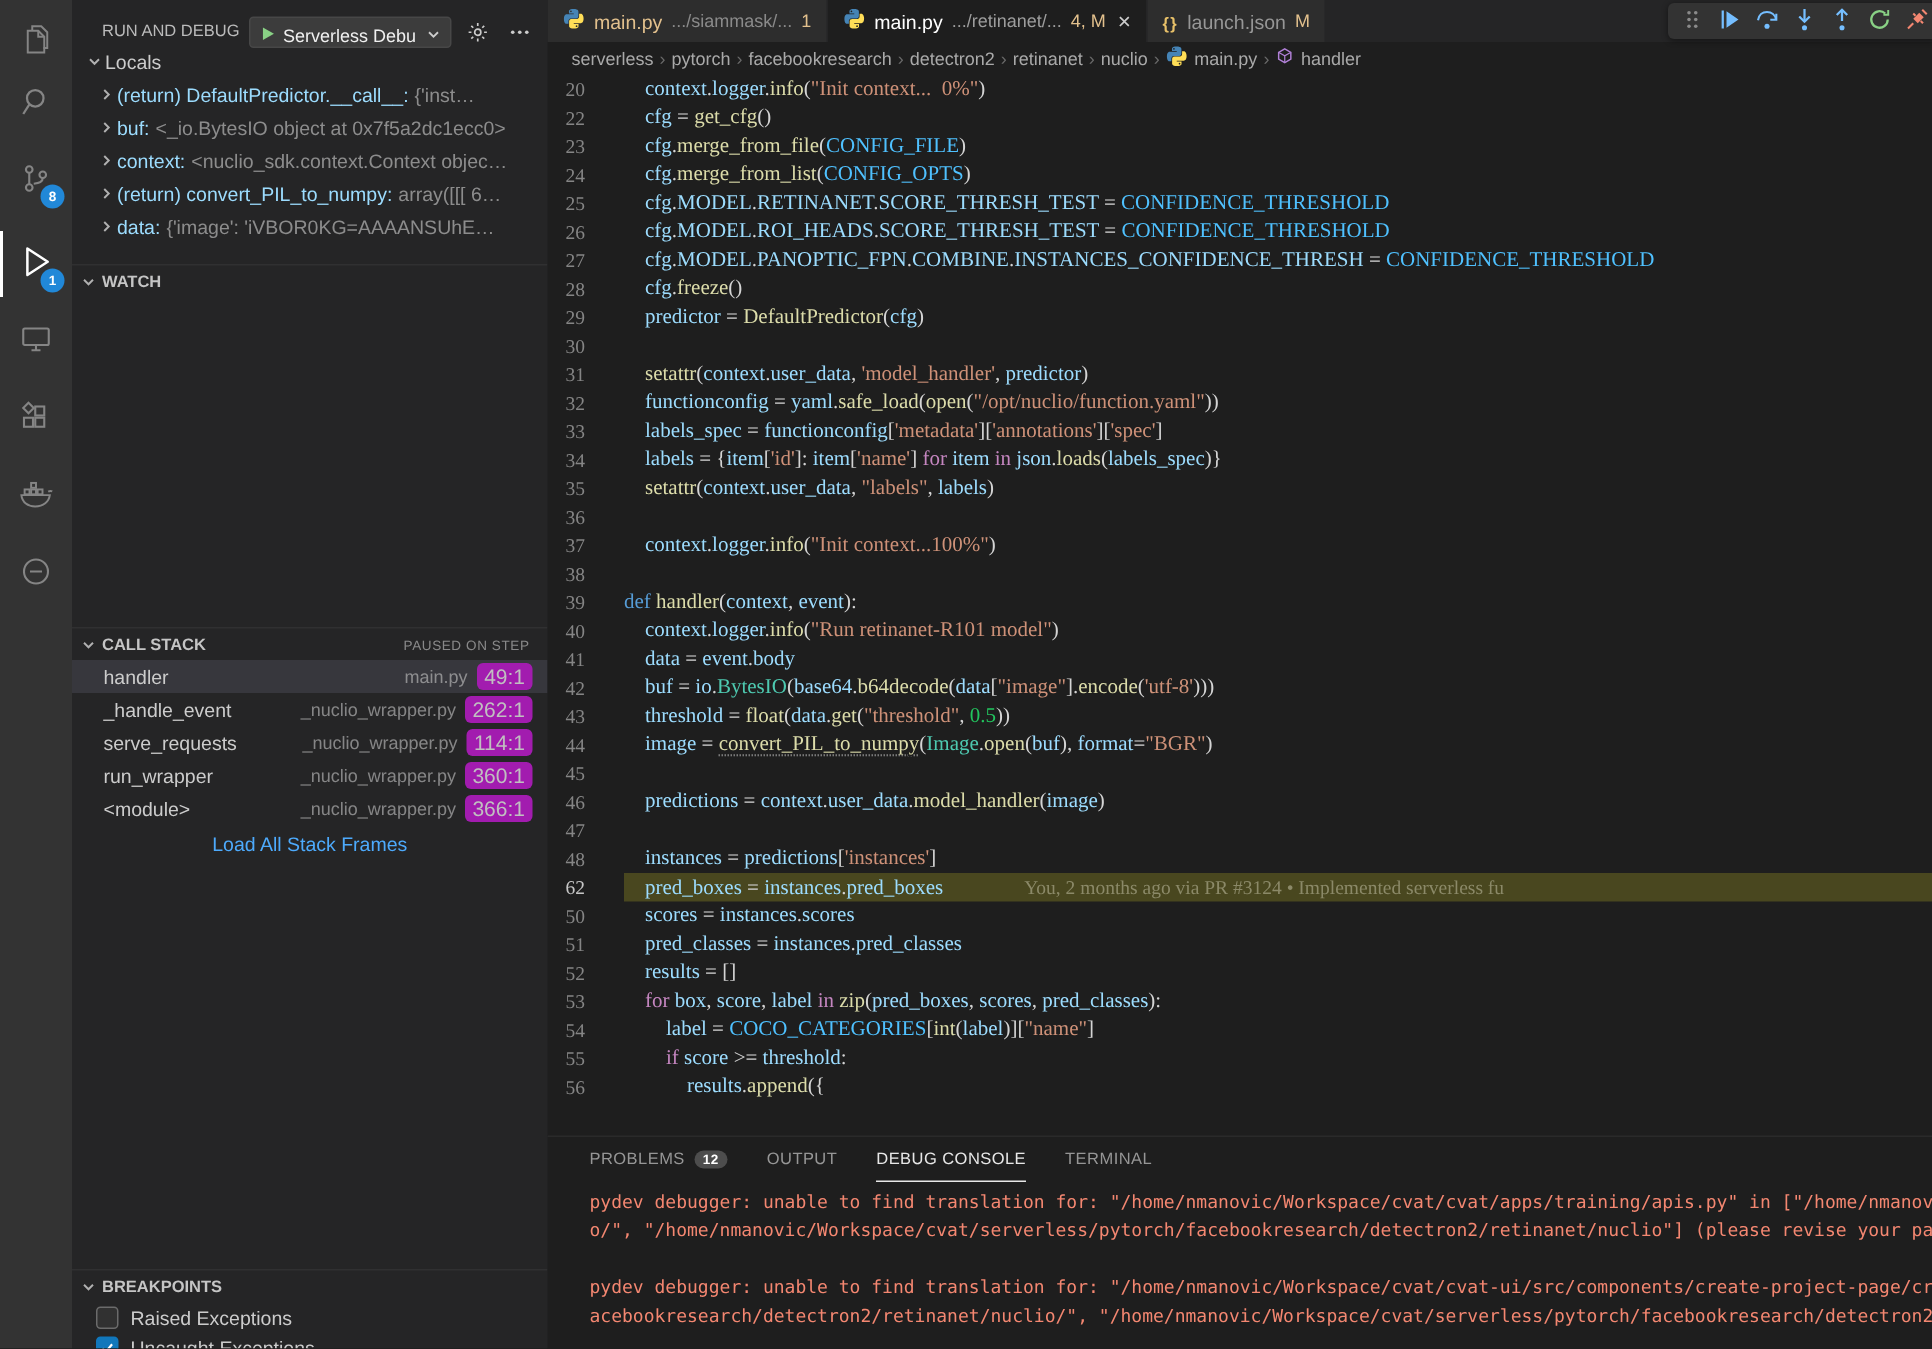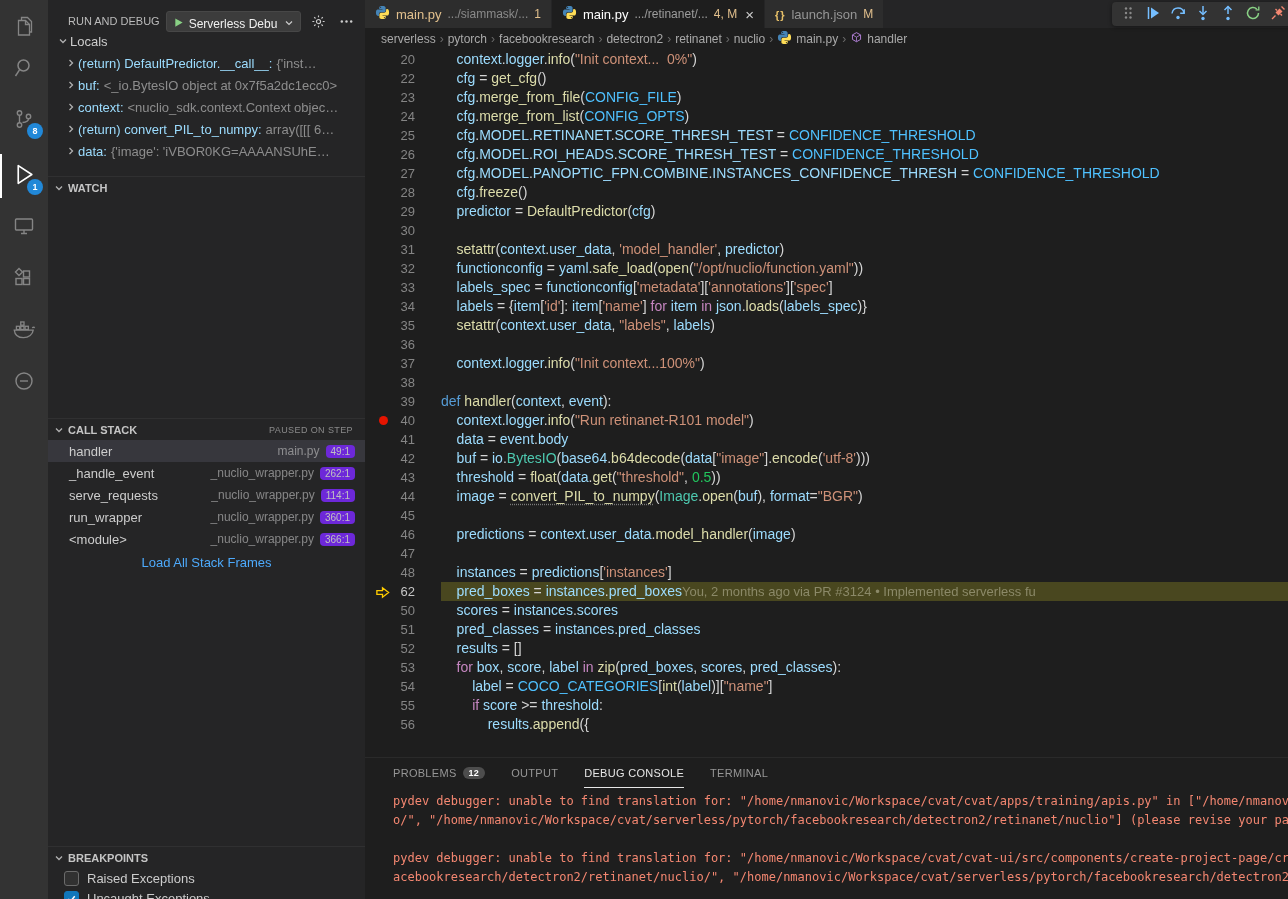--- a/index.html
+++ b/index.html
@@ -35,21 +35,21 @@
   .var-name{color:#9cdcfe}
   .var-val{color:rgba(204,204,204,0.62);margin-left:4px}
 
   .watch{position:absolute;left:0;top:176px;right:0}
 
   .callstack{position:absolute;left:0;top:418px;right:0}
   .cs-row{height:22px;display:flex;align-items:center;padding:0 10px 0 21px;cursor:pointer}
   .cs-row.selected{background:#37373d}
   .cs-name{color:#cccccc}
   .cs-file{margin-left:auto;color:rgba(204,204,204,0.58);font-size:12px}
-  .cs-pos{margin-left:6px;background:#6d28d9;border-radius:4px;padding:1px 5px;font-size:10px;color:#c0c0c0}
+  .cs-pos{margin-left:6px;background:#a21caf;border-radius:4px;padding:1px 5px;font-size:14px;color:#c0c0c0}
   .cs-link{height:24px;display:flex;align-items:center;justify-content:center;color:#4daafc;cursor:pointer;font-size:13px}
 
   .bps{position:absolute;left:0;top:846px;right:0}
   .bp-row{height:20px;display:flex;align-items:center;gap:8px;padding-left:16px;cursor:pointer}
   .cb{width:15px;height:15px;border:1px solid #6b6b6b;border-radius:3px;background:#313131;flex:none;display:flex;align-items:center;justify-content:center}
   .cb.checked{background:#1177bb;border-color:#1177bb}
 
   
   .tabbar{position:absolute;left:365px;top:0;right:0;height:28px;background:#252526;display:flex;z-index:4}
   .tab{height:28px;display:flex;align-items:center;gap:6px;padding:0 10px;background:#2d2d2d;color:#969696;
@@ -64,31 +64,31 @@
   .toolbar{position:absolute;top:2px;left:1112px;height:24px;display:flex;align-items:center;gap:3px;padding:0 5px;
     background:#333333;border-radius:4px;box-shadow:0 1px 4px rgba(0,0,0,.45);z-index:10}
   .tb-btn{width:22px;height:22px;display:flex;align-items:center;justify-content:center;cursor:pointer;border-radius:3px}
 
   .crumbs{position:absolute;left:365px;top:28px;right:14px;height:22px;background:#1e1e1e;display:flex;align-items:center;
     gap:4px;padding-left:16px;font-size:12px;color:#a9a9a9;white-space:nowrap;overflow:hidden}
   .crumb{display:flex;align-items:center;gap:4px;cursor:pointer}
   .crumb-sep{color:#6a6a6a}
 
   
-  .code{position:absolute;left:371px;top:50px;right:0;height:707px;background:#1e1e1e;overflow:hidden;
-    font-family:Liberation Sans, sans-serif;font-size:14px;line-height:19px}
+  .code{position:absolute;left:346px;top:50px;right:0;height:707px;background:#1e1e1e;overflow:hidden;
+    font-family:Liberation Serif, serif;font-size:14px;line-height:19px}
   .line{display:flex;height:19px;white-space:pre}
   .gut{width:70px;flex:none;position:relative}
   .num{position:absolute;right:26px;top:0;color:#858585;font-size:13px;line-height:19px}
   .line.cur .num{color:#c6c6c6}
   .bp-dot{position:absolute;left:8px;top:5px;width:9px;height:9px;border-radius:50%;background:#e51400}
   .cur-arrow{position:absolute;left:4px;top:3px}
   .txt{flex:1;line-height:19px}
   .line.cur .txt{background:#49471f}
-  .blame{color:#8b8968;font-size:13px}
+  .blame{color:#8b8968;margin-left:54px;font-size:13px}
   .tk-p{color:#d4d4d4}.tk-v{color:#9cdcfe}.tk-c{color:#4fc1ff}.tk-f{color:#dcdcaa}
   .tk-k{color:#569cd6}.tk-kc{color:#c586c0}.tk-s{color:#ce9178}.tk-n{color:#22c55e}.tk-cl{color:#4ec9b0}
   .u{text-decoration:underline dotted #7a7a7a;text-underline-offset:3px}
 
   
   .panel{position:absolute;left:365px;top:757px;right:0;bottom:0;background:#1e1e1e;border-top:1px solid #2a2a2a;z-index:3}
   .ptabs{height:30px;display:flex;align-items:center;gap:26px;padding-left:28px}
   .ptab{font-size:11px;letter-spacing:.3px;color:#969696;height:30px;display:flex;align-items:center;gap:6px;cursor:pointer}
   .ptab.active{color:#e7e7e7;box-shadow:inset 0 -1px 0 #e7e7e7}
   .pbadge{background:#4d4d4d;color:#ffffff;border-radius:9px;padding:1px 6px;font-size:9px;font-weight:700}

